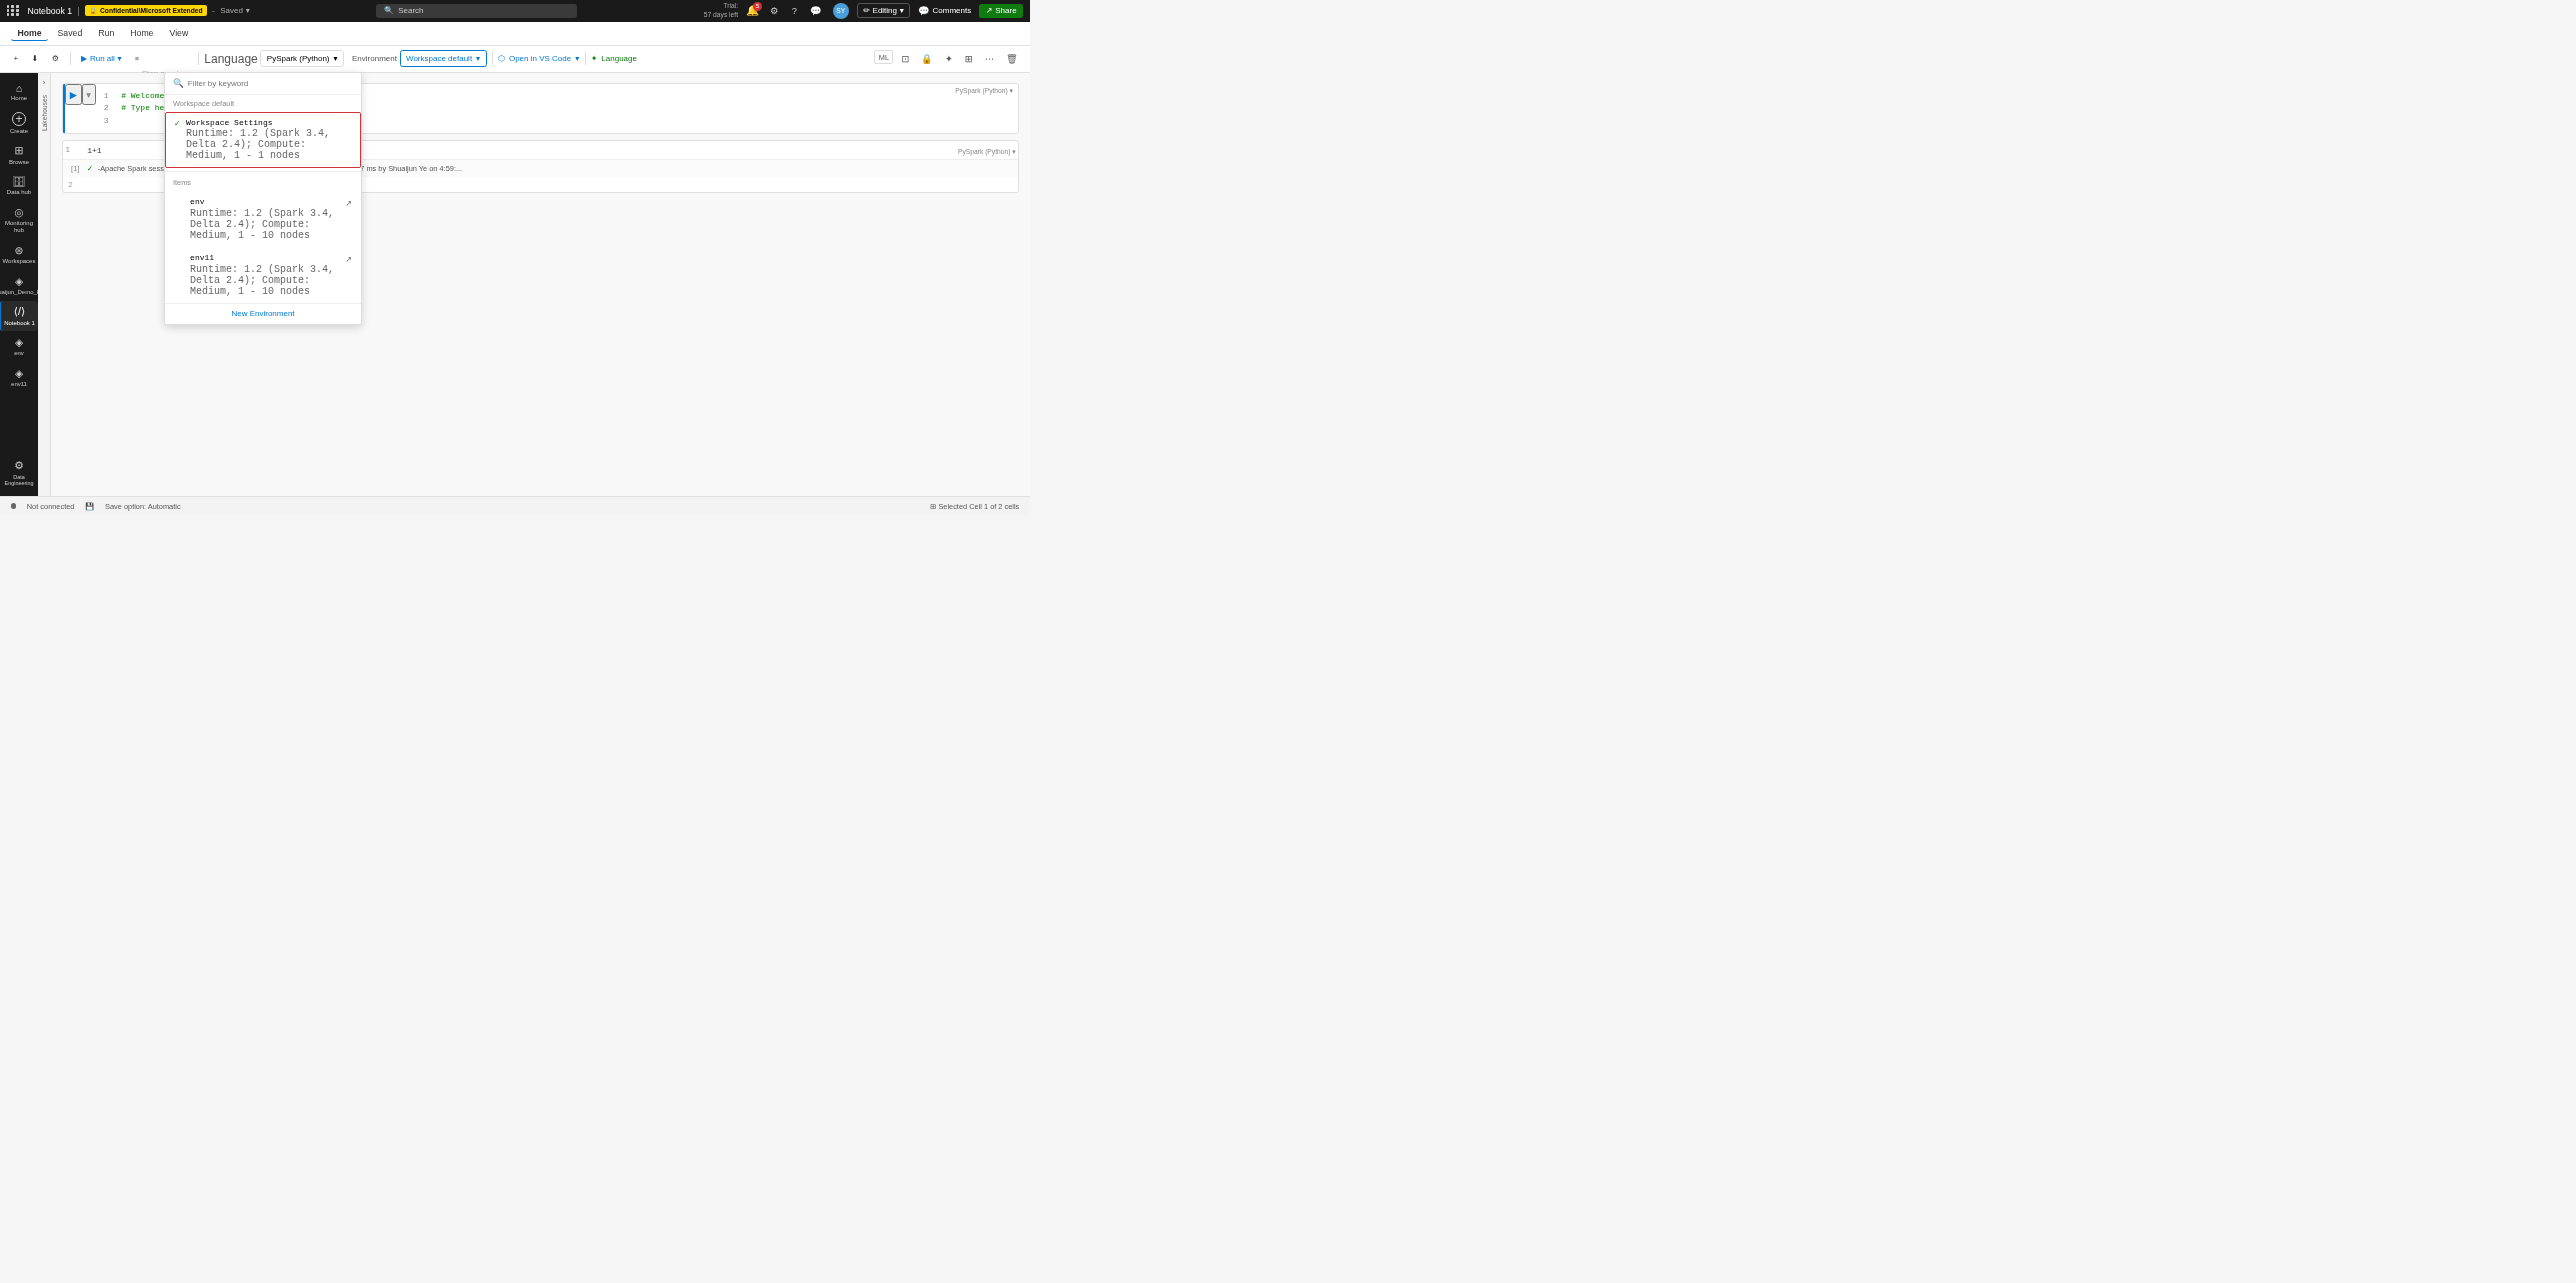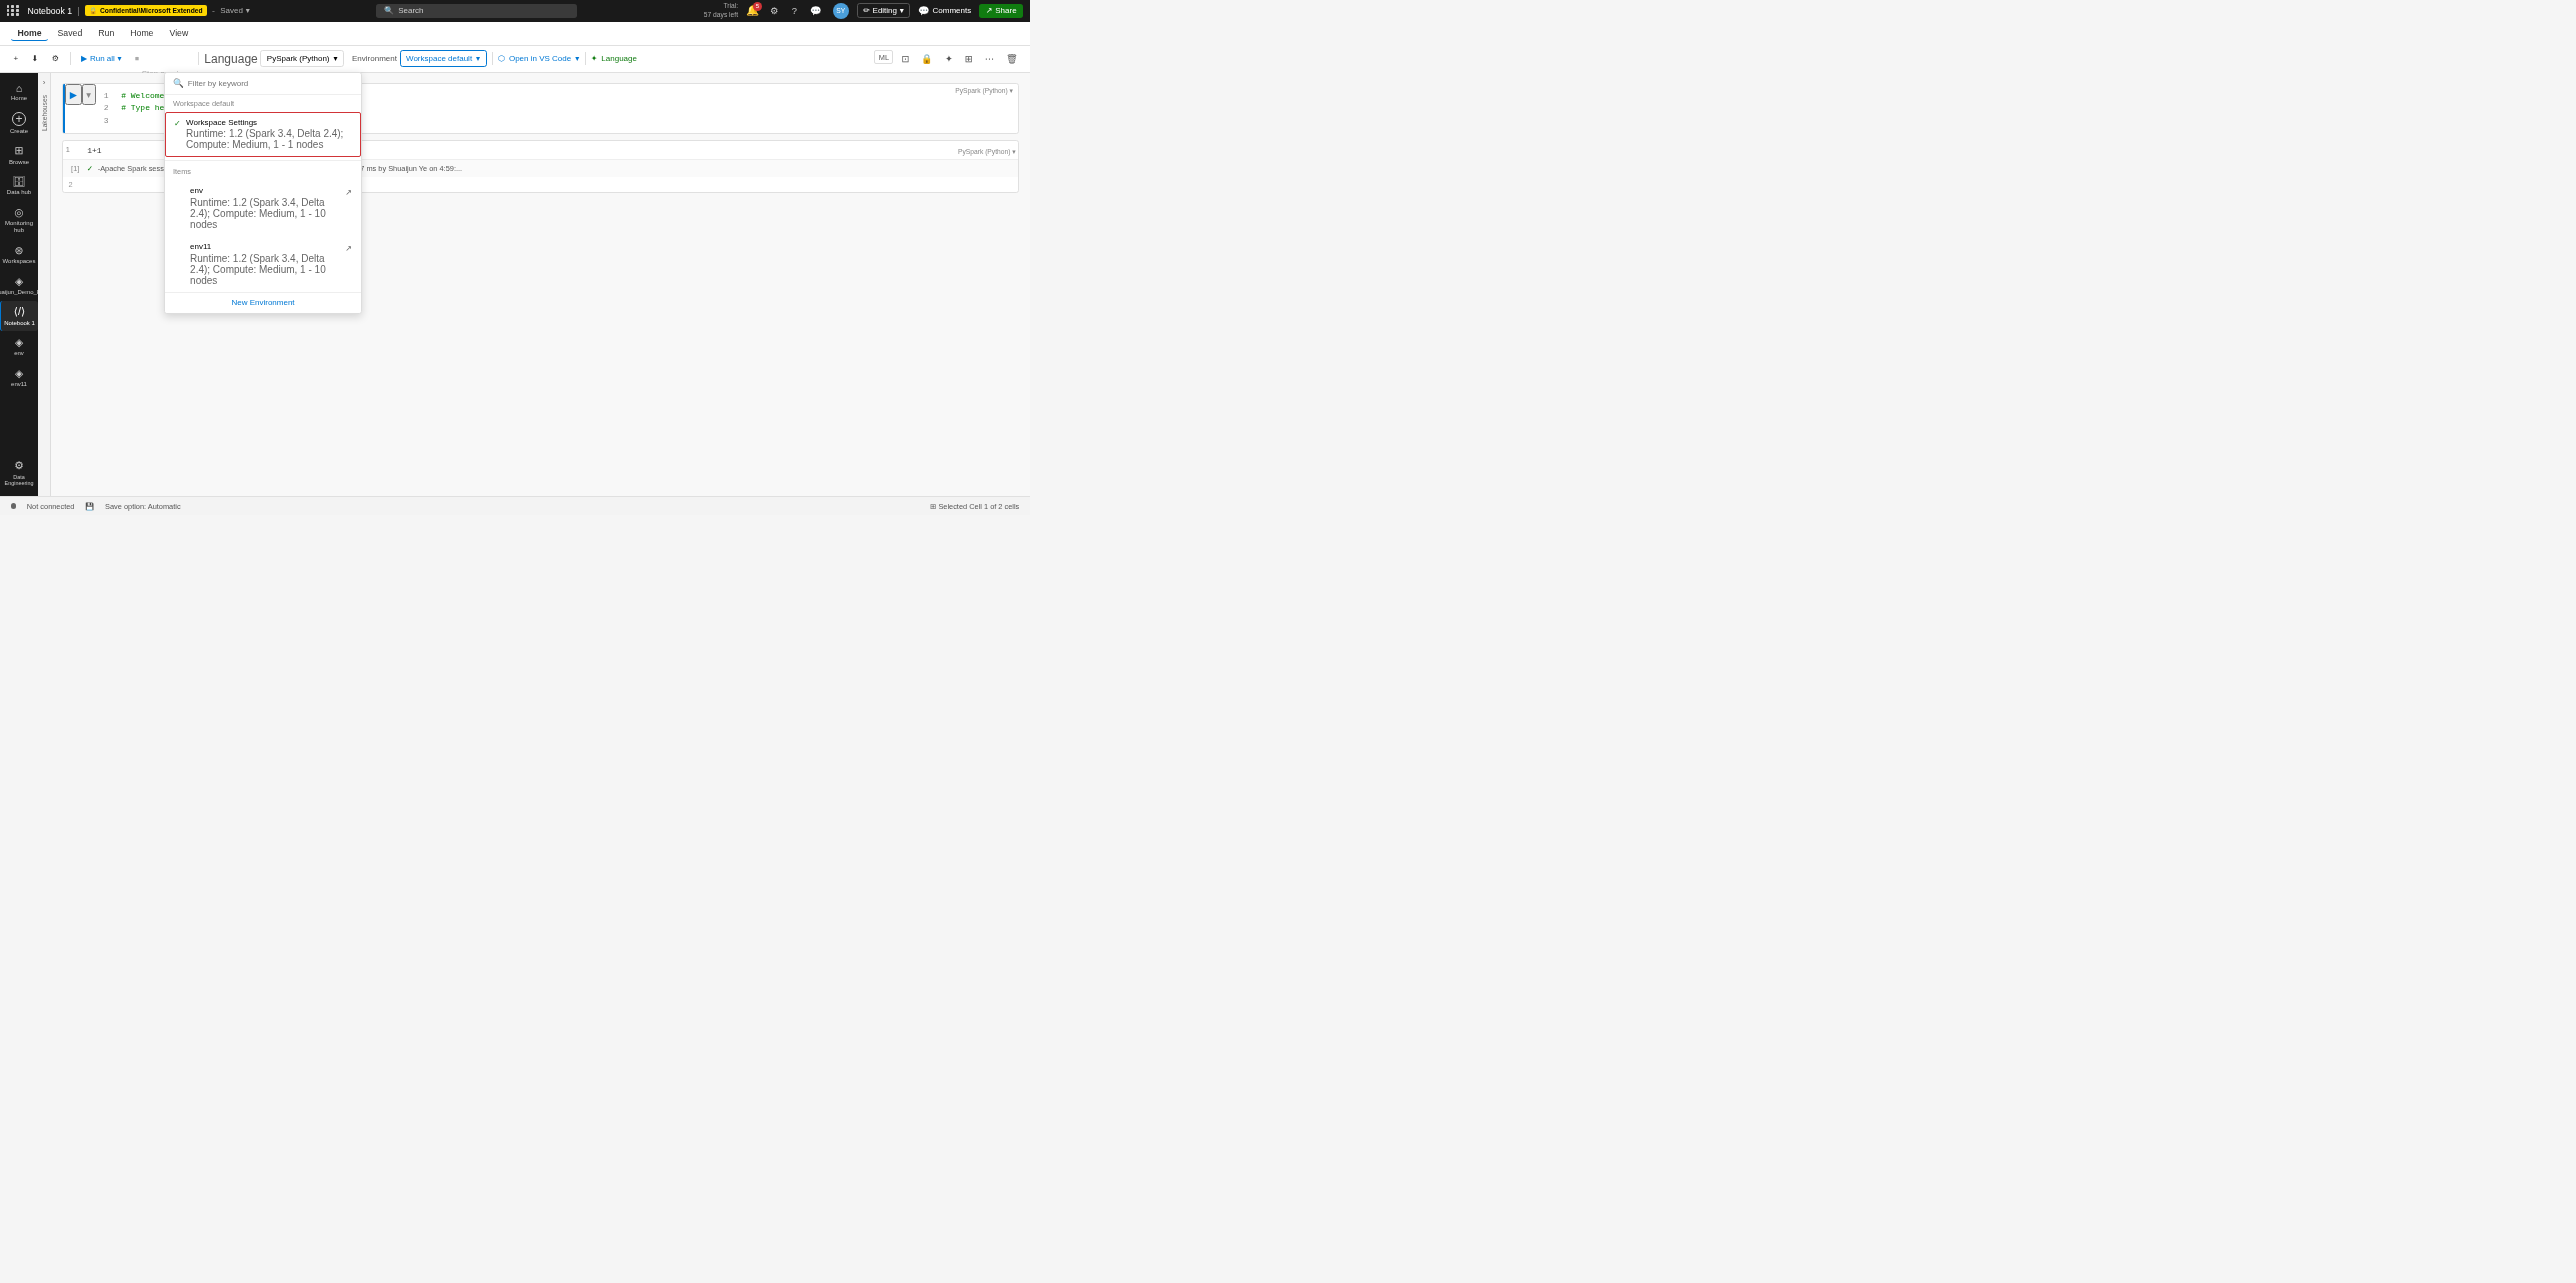--- a/index.html
+++ b/index.html
@@ -130,21 +130,21 @@
     }
     .dropdown-search input {
       border: none; outline: none; font-size: 8px; color: #333; flex: 1; background: transparent;
     }
     .dropdown-section-label { padding: 4px 8px; font-size: 7.4px; color: #888; font-weight: 500; }
     .dropdown-item {
       display: flex; align-items: flex-start; padding: 5.4px 8px; cursor: pointer;
       border: 1.3px solid transparent; gap: 5.4px;
     }
     .dropdown-item.selected { border: 1.3px solid #d13438; border-radius: 2px; }
-    .dropdown-item-info { flex: 1; }
+    .dropdown-item-info { flex: 1; font-family: Liberation Mono, monospace; }
     .dropdown-item-name { font-size: 8px; font-weight: 500; color: #000; }
     .dropdown-item-desc { font-size: 10px; color: #666; margin-top: 1.3px; }
     .dropdown-check { color: #107c10; font-size: 8px; margin-top: 1.3px; }
     .dropdown-ext-icon { color: #666; font-size: 8px; cursor: pointer; margin-top: 1.3px; }
     .dropdown-divider { height: 0.7px; background: #eee; margin: 2.7px 0; }
     .dropdown-items-label { padding: 4px 8px; font-size: 7.4px; color: #888; font-weight: 500; }
     .dropdown-footer {
       border-top: 0.7px solid #eee; padding: 5.4px 8px; text-align: center;
       font-size: 8px; color: #0078d4; cursor: pointer;
     }

